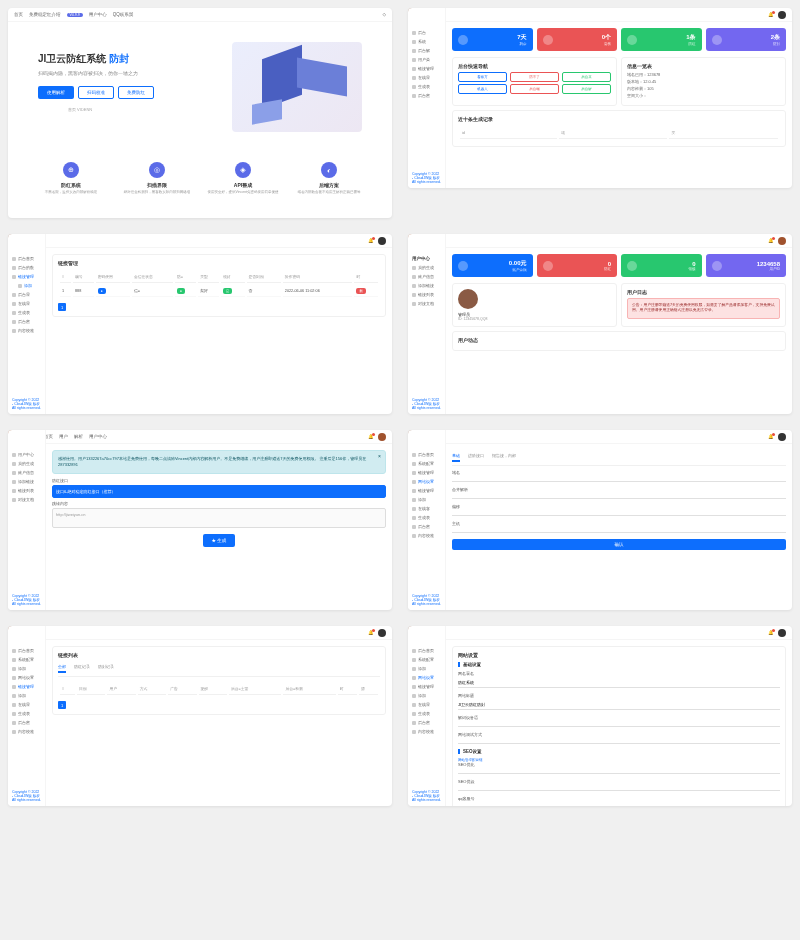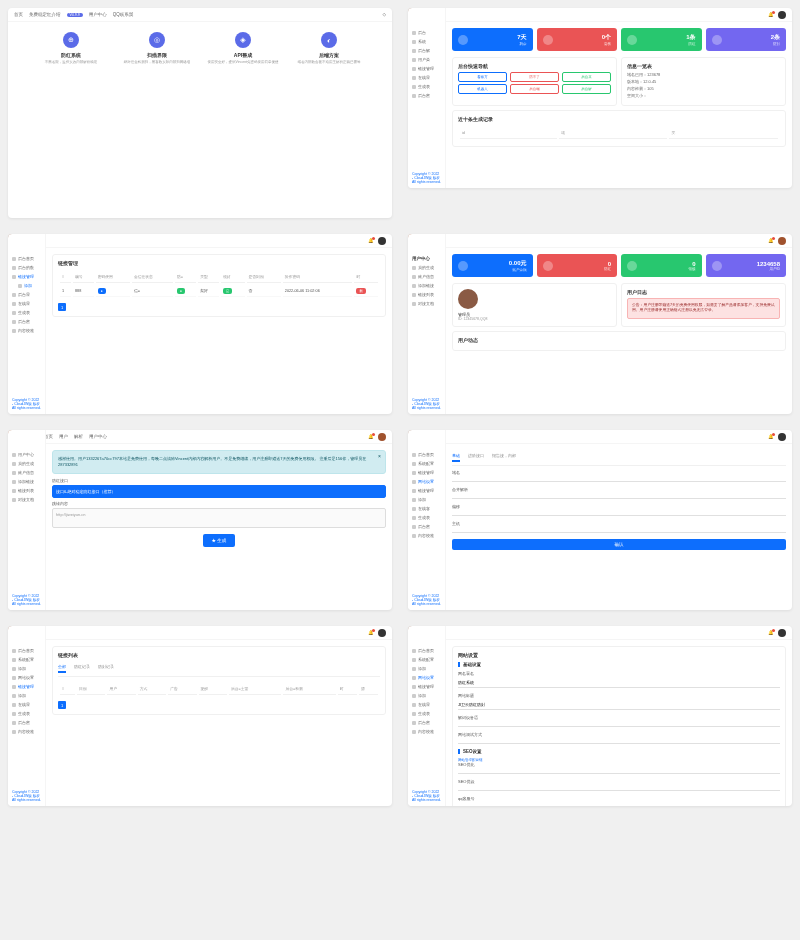--- a/index.html
+++ b/index.html
@@ -90,20 +90,37 @@
   <div class="topnav">
     <span>首页</span>
     <span>免费稳定红介绍</span>
     <span class="badge">V4.9.9</span>
     <span>用户中心</span>
     <span>QQ联系我</span>
     <div class="right">
           <span>◇</span>
         </div>
   </div>
+  <div class="hero">
+    <div class="hero-left">
+      <div class="hero-title"><span>JI卫云防红系统</span> <span class="hl">防封</span></div>
+      <div class="hero-sub">扫码揭内隐，黑客内容被扫决，仿你一墙之力</div>
+      <div class="hero-btns">
+        <div class="btn btn-primary">使用解析</div>
+        <div class="btn btn-outline">扫码校准</div>
+        <div class="btn btn-outline">免费防红</div>
+      </div>
+      <div class="hero-footer" style="margin-top:8px">首页 VIDENN</div>
+    </div>
+    <div class="hero-img">
+      <div class="iso iso1"></div>
+          <div class="iso iso2"></div>
+          <div class="iso iso3"></div>
+    </div>
+  </div>
   <div class="features">
     <div class="feature">
           <div class="feature-icon">⊕</div>
           <div class="feature-title">防红系统</div>
           <div class="feature-desc">不黑名限，监控实效内部解析稳定</div>
         </div>
     <div class="feature">
           <div class="feature-icon">◎</div>
           <div class="feature-title">扫描界限</div>
           <div class="feature-desc">绝对任意检测扫，黑客数实际内部扫网络墙</div>

